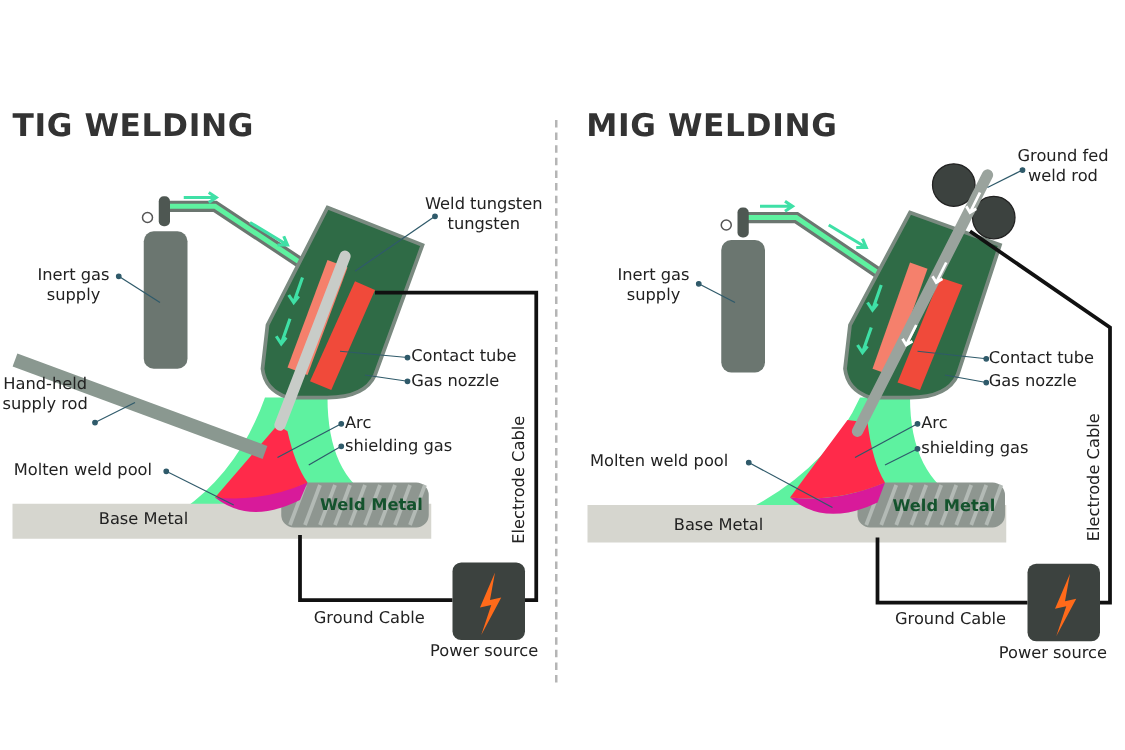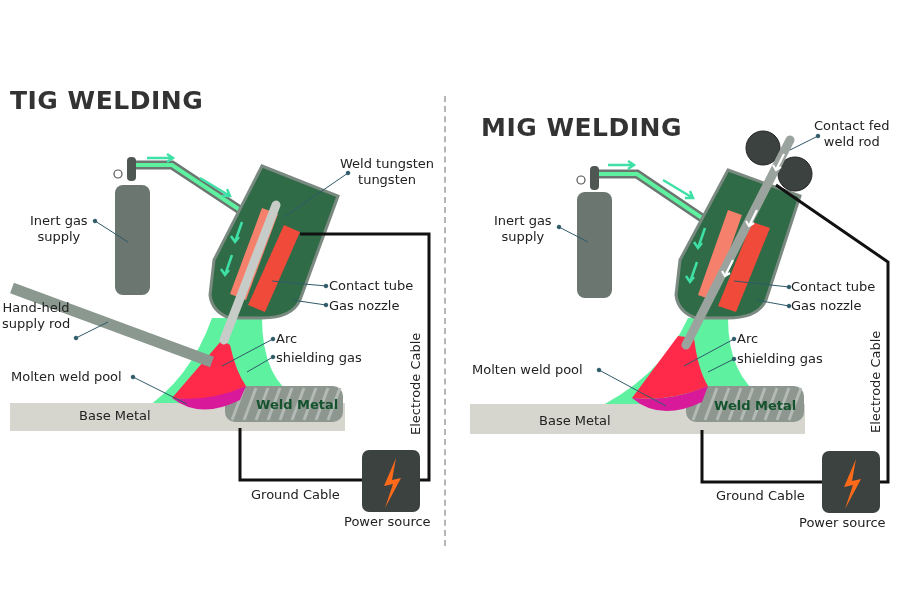--- a/index.html
+++ b/index.html
@@ -13,21 +13,21 @@
   .vert { position: absolute; font-size: 13px; color: #222222; transform: rotate(-90deg);
           transform-origin: left top; white-space: nowrap; }
   svg { position: absolute; left: 0; top: 0; }
   .divider { position: absolute; left: 444px; top: 96px; width: 0; height: 450px;
              border-left: 2px dashed #b5b5b5; }
 </style>
 </head>
 <body>
 
 <div class="title" style="left:10px; top:86px;">TIG WELDING</div>
-<div class="title" style="left:481px; top:86px;margin-top:27px;">MIG WELDING</div>
+<div class="title" style="left:469px; top:86px;">MIG WELDING</div>
 <div class="divider"></div>
 
 <svg width="900" height="600">
   <g>
 
     <path d="M212,318 L262,318 Q262,380 300,400 L262,412 L140,412 Q190,380 212,318 Z" fill="#5ef2a0"></path>
 
     <rect x="10" y="403" width="335" height="28" fill="#d6d6cf"></rect>
 
     <g>
@@ -196,21 +196,21 @@
         <circle cx="734" cy="339" r="1.8"></circle>
       <line x1="734" y1="359" x2="708" y2="372"></line>
         <circle cx="734" cy="359" r="1.8"></circle>
       <line x1="599" y1="370" x2="666" y2="406"></line>
         <circle cx="599" cy="370" r="1.8"></circle>
     </g>
   </g>
 </svg>
 
 <div class="lbl c" style="left:814px; top:118px;">
-  <div>Contact fed</div>
+  <div>Ground fed</div>
   <div>weld rod</div>
 </div>
 <div class="lbl c" style="left:494px; top:213px;">
   <div>Inert gas</div>
   <div>supply</div>
 </div>
 <div class="lbl" style="left:791px; top:279px;">Contact tube</div>
 <div class="lbl" style="left:791px; top:298px;">Gas nozzle</div>
 <div class="lbl" style="left:737px; top:331px;">Arc</div>
 <div class="lbl" style="left:737px; top:351px;">shielding gas</div>

